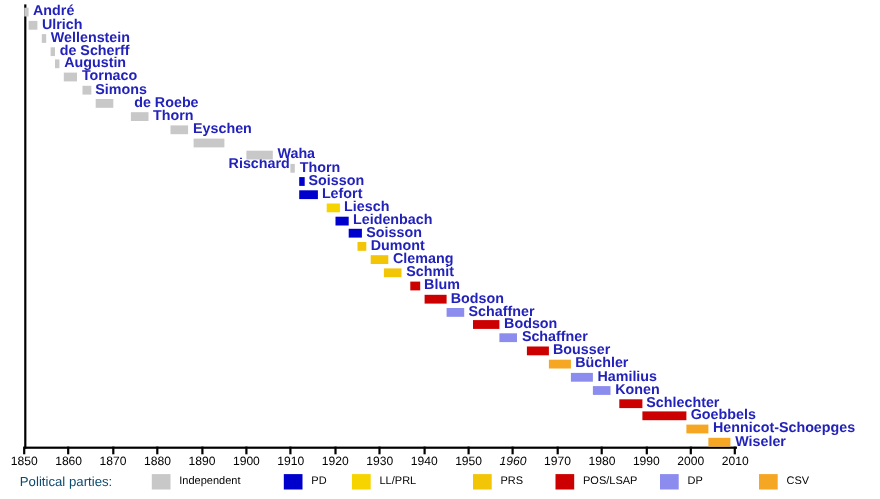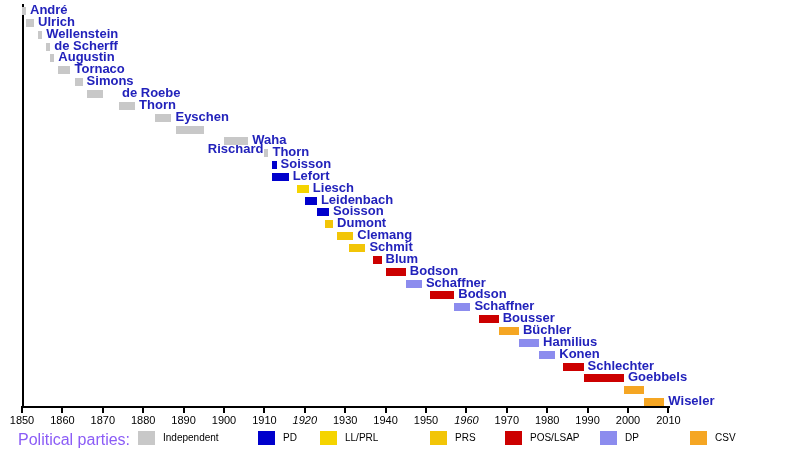--- a/index.html
+++ b/index.html
@@ -91,22 +91,22 @@
     position: absolute;
     left: 0;
     top: 428px;
     width: 800px;
     height: 26px;
   }
   #legend-title {
     position: absolute;
     left: 18px;
     top: 3px;
-    font-size: 16px;
-    color: #8b5cf6;
+    font-size: 12px;
+    color: #0c4a6e;
     white-space: nowrap;
   }
   .legend-entry {
     position: absolute;
     top: 0px;
     height: 22px;
   }
   .legend-swatch {
     position: absolute;
     left: 0;
@@ -140,21 +140,21 @@
         <div class="tick-label" style="left: 102.8px;">1870</div>
         <div class="tick-mark" style="left: 142.2px;"></div>
         <div class="tick-label" style="left: 143.2px;">1880</div>
         <div class="tick-mark" style="left: 182.6px;"></div>
         <div class="tick-label" style="left: 183.6px;">1890</div>
         <div class="tick-mark" style="left: 223px;"></div>
         <div class="tick-label" style="left: 224px;">1900</div>
         <div class="tick-mark" style="left: 263.4px;"></div>
         <div class="tick-label" style="left: 264.4px;">1910</div>
         <div class="tick-mark" style="left: 303.8px;"></div>
-        <div class="tick-label" style="left: 304.8px; font-style: italic;">1920</div>
+        <div class="tick-label" style="left: 304.8px;">1920</div>
         <div class="tick-mark" style="left: 344.2px;"></div>
         <div class="tick-label" style="left: 345.2px;">1930</div>
         <div class="tick-mark" style="left: 384.6px;"></div>
         <div class="tick-label" style="left: 385.6px;">1940</div>
         <div class="tick-mark" style="left: 425px;"></div>
         <div class="tick-label" style="left: 426px;">1950</div>
         <div class="tick-mark" style="left: 465.4px;"></div>
         <div class="tick-label" style="left: 466.4px; font-style: italic;">1960</div>
         <div class="tick-mark" style="left: 505.8px;"></div>
         <div class="tick-label" style="left: 506.8px;">1970</div>
@@ -291,20 +291,21 @@
         <div class="term-row" style="top: 357.5px;">
           <div class="term-bar" title="Schlechter — POS/LSAP" style="left: 563.36px; width: 20.2px; background: rgb(204, 0, 0);"></div>
           <div class="term-label" style="left: 587.56px;">Schlechter</div>
         </div>
         <div class="term-row" style="top: 369.35px;">
           <div class="term-bar" title="Goebbels — POS/LSAP" style="left: 583.56px; width: 40.4px; background: rgb(204, 0, 0);"></div>
           <div class="term-label" style="left: 627.96px;">Goebbels</div>
         </div>
         <div class="term-row" style="top: 381.2px;">
           <div class="term-bar" title="Hennicot-Schoepges — CSV" style="left: 623.96px; width: 20.2px; background: rgb(245, 166, 35);"></div>
+          <div class="term-label" style="left: 648.16px;">Hennicot-Schoepges</div>
         </div>
         <div class="term-row" style="top: 393.05px;">
           <div class="term-bar" title="Wiseler — CSV" style="left: 644.16px; width: 20.2px; background: rgb(245, 166, 35);"></div>
           <div class="term-label" style="left: 668.36px;">Wiseler</div>
         </div>
       </div>
   </div>
 
   <div id="legend">
     <div id="legend-title">Political parties:</div>

